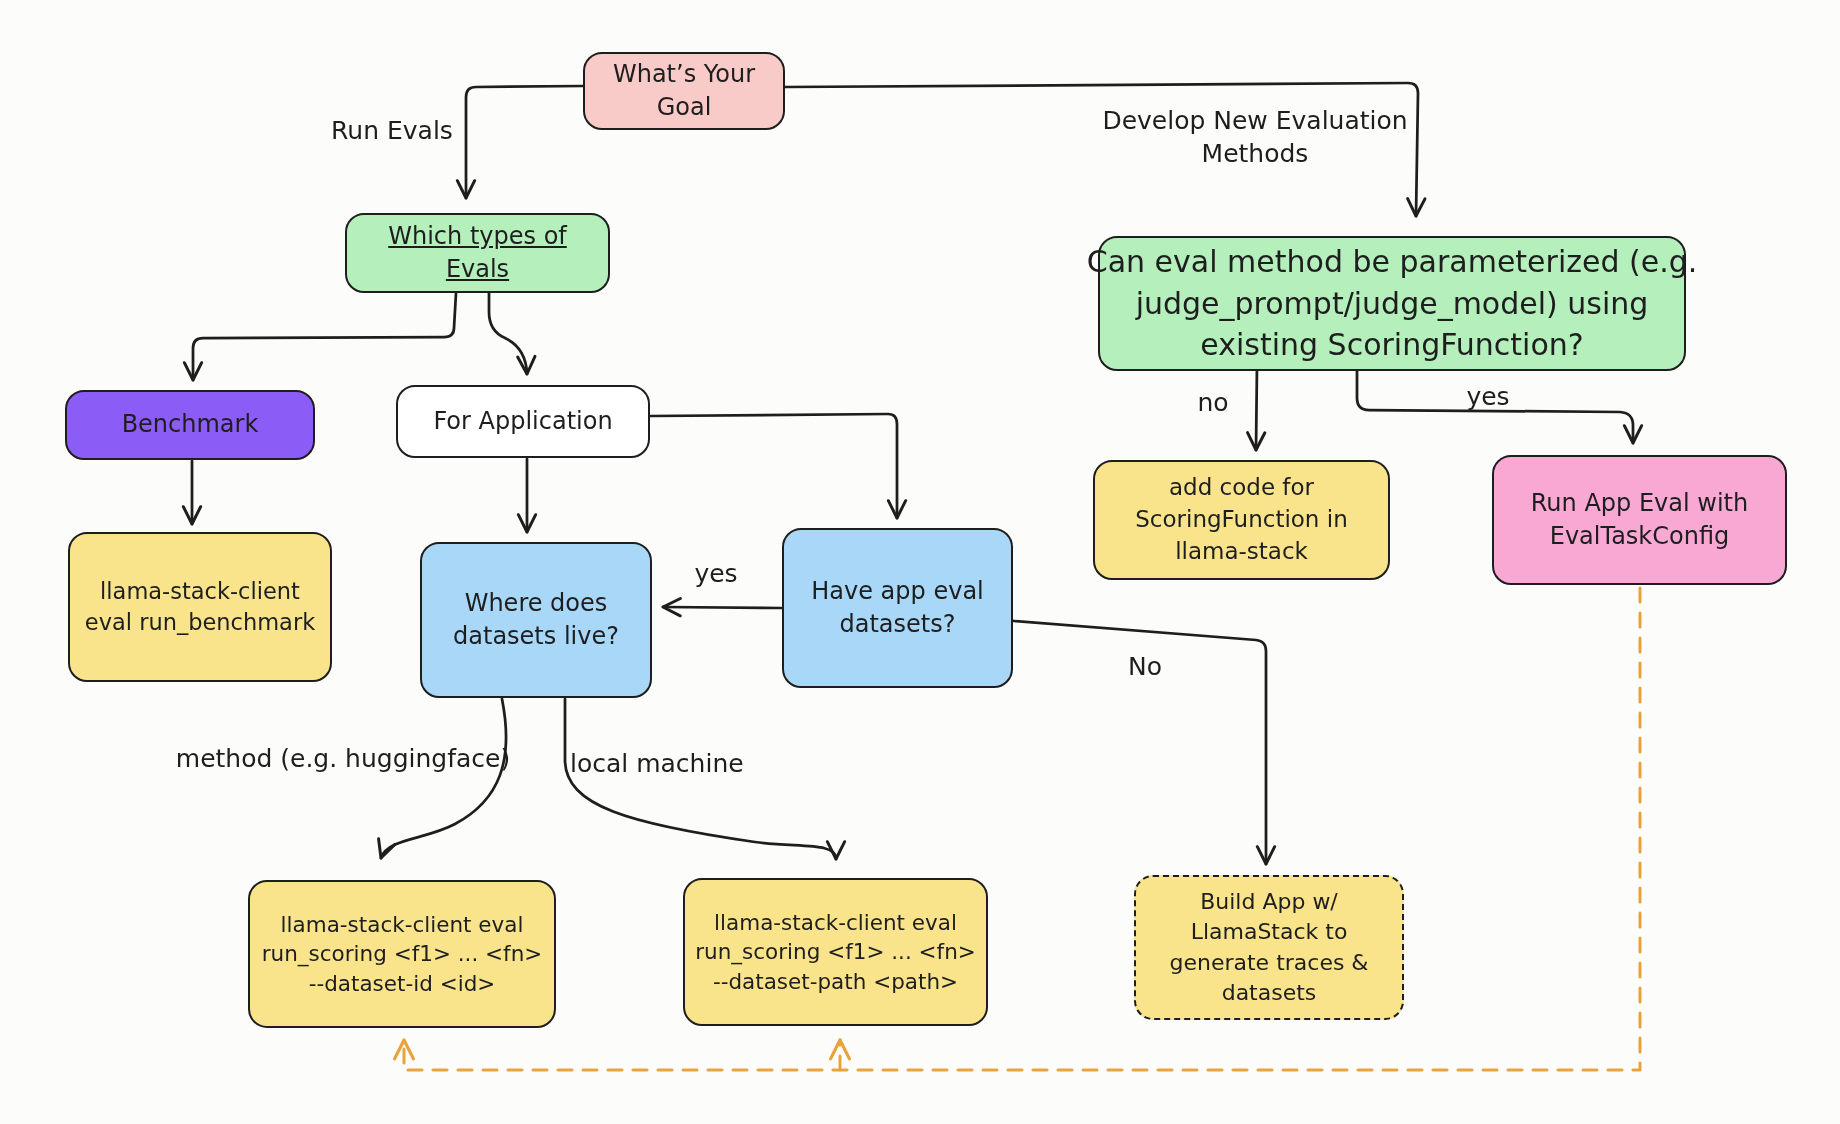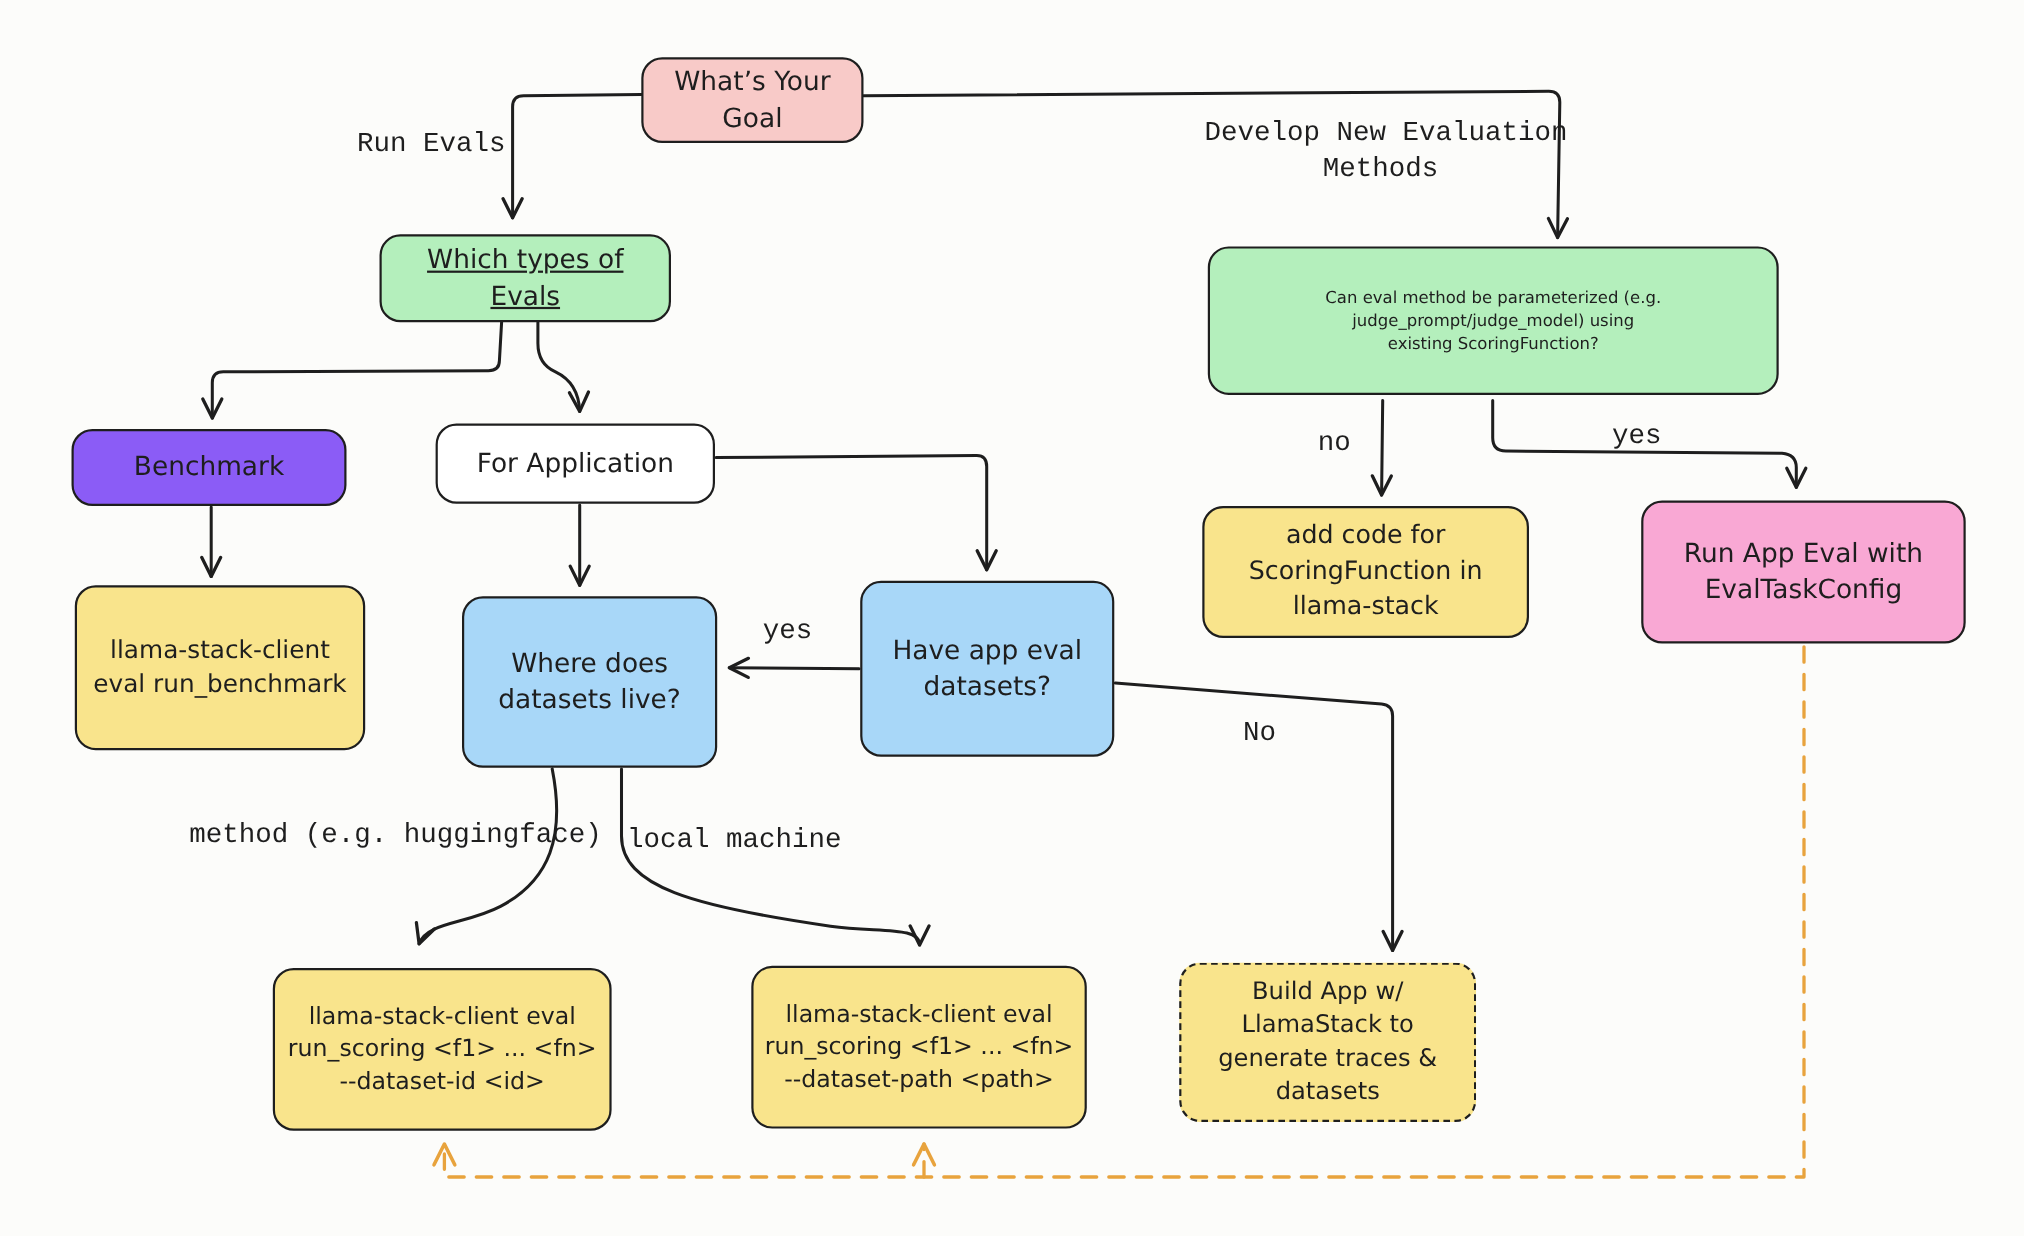--- a/index.html
+++ b/index.html
@@ -3,34 +3,34 @@
 <meta charset="utf-8">
 <title>Flowchart</title>
 <style>
   html,body{margin:0;padding:0;background:#fcfcfa;}
   .canvas{position:relative;width:1840px;height:1124px;background:#fcfcfa;overflow:hidden;
           font-family:"DejaVu Sans","Liberation Sans",sans-serif;color:#1e1e1e;}
   .edges{position:absolute;left:0;top:0;z-index:0;}
   .node{position:absolute;z-index:1;border:2.6px solid #1e1e1e;border-radius:19px;
         display:flex;align-items:center;justify-content:center;text-align:center;
         white-space:pre;font-size:24px;line-height:1.38;box-sizing:border-box;}
-  .elabel{position:absolute;z-index:1;font-size:25px;text-align:center;white-space:pre;line-height:1.32;font-family:Liberation Mono, monospace;}
+  .elabel{position:absolute;z-index:1;font-size:25px;text-align:center;white-space:pre;line-height:1.32;}
   #n-goal{left:583px;top:52px;width:202px;height:78px;background:#f8cac8;text-align:center;}
   #n-which{left:345px;top:213px;width:265px;height:80px;background:#b4efbc;text-decoration:underline;}
-  #n-param{left:1098px;top:224px;width:519px;height:135px;background:#b4efbc;font-size:15px;}
+  #n-param{left:1098px;top:236px;width:588px;height:135px;background:#b4efbc;font-size:30px;}
   #n-benchmark{left:65px;top:390px;width:250px;height:70px;background:#8b5cf6;}
   #n-forapp{left:396px;top:385px;width:254px;height:73px;background:#ffffff;}
   #n-runbench{left:68px;top:532px;width:264px;height:150px;background:#f9e48c;font-size:22.5px;}
   #n-where{left:420px;top:542px;width:232px;height:156px;background:#a8d7f8;}
   #n-have{left:782px;top:528px;width:231px;height:160px;background:#a8d7f8;}
   #n-addcode{left:1093px;top:460px;width:297px;height:120px;background:#f9e48c;font-size:23px;}
   #n-runapp{left:1492px;top:455px;width:295px;height:130px;background:#f9a8d4;}
   #n-scoreid{left:248px;top:880px;width:308px;height:148px;background:#f9e48c;font-size:21.5px;}
   #n-scorepath{left:683px;top:878px;width:305px;height:148px;background:#f9e48c;font-size:21.5px;}
-  #n-buildapp{left:1072px;top:875px;width:270px;height:145px;background:#f9e48c;border-style:dashed;font-size:22px;}
+  #n-buildapp{left:1134px;top:875px;width:270px;height:145px;background:#f9e48c;border-style:dashed;font-size:22px;}
   #l-runevals{left:322px;top:114px;width:140px;}
   #l-develop{left:1095px;top:104px;width:320px;}
   #l-no{left:1183px;top:386px;width:60px;}
   #l-yesright{left:1448px;top:380px;width:80px;}
   #l-yesmid{left:681px;top:557px;width:70px;}
   #l-nomid{left:1110px;top:650px;width:70px;}
   #l-remote{left:172px;top:742px;width:342px;}
   #l-local{left:570px;top:747px;width:172px;}
 </style>
 </head>

